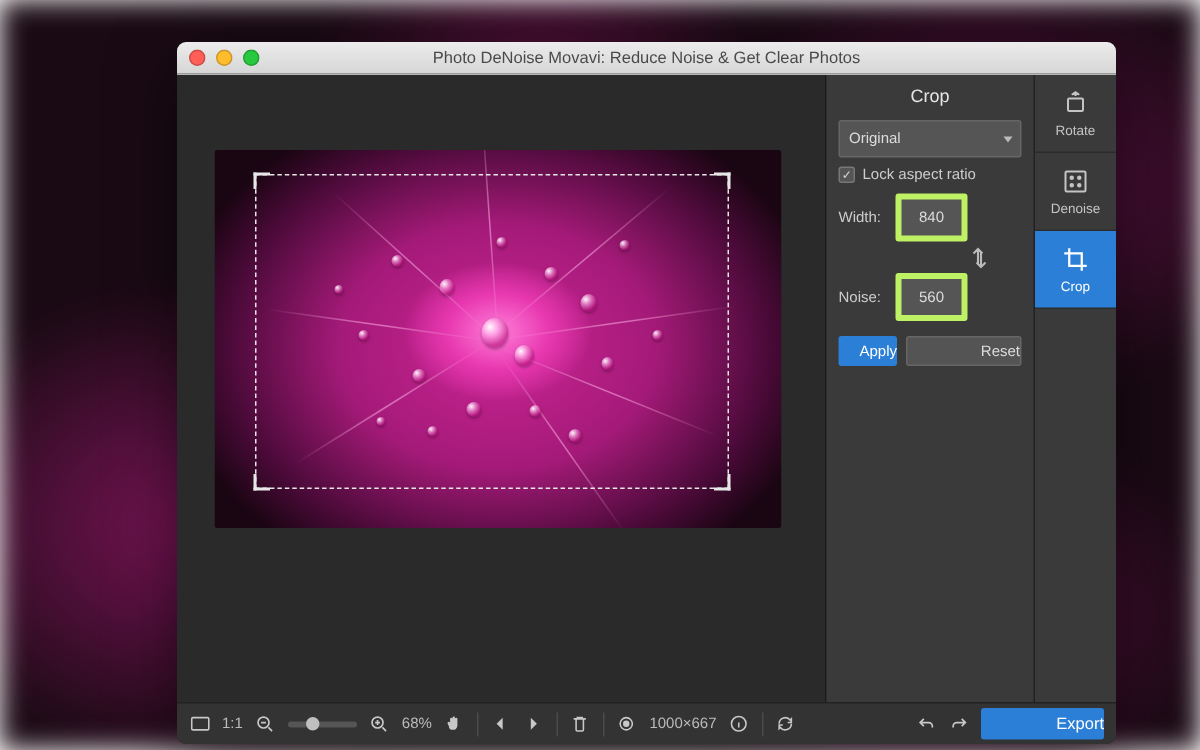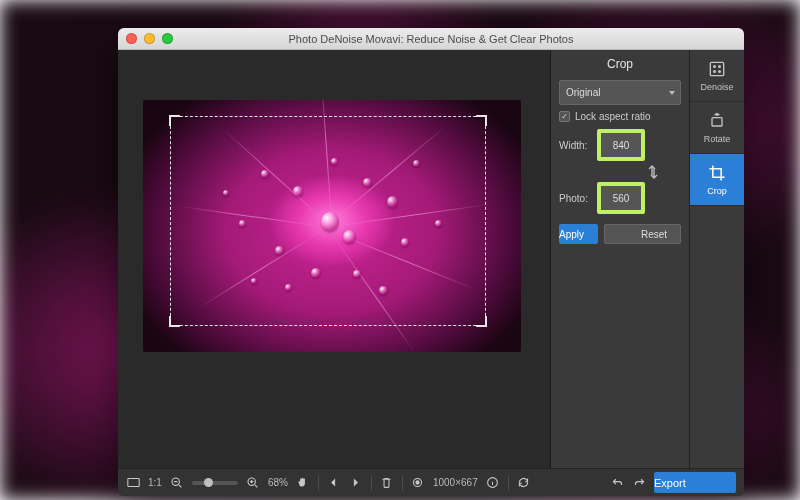--- a/index.html
+++ b/index.html
@@ -69,37 +69,37 @@
 .panel-title { text-align:center; font-size:12px; color:#e5e5e5; padding:7px 0 9px; }
 .dd { margin:0 8px 6px; height:25px; background:#555; border:1px solid #666; border-radius:2px; display:flex; align-items:center; padding:0 6px; font-size:10px; color:#ddd; position:relative; cursor:pointer; }
 .dd::after { content:""; position:absolute; right:5px; width:0;height:0;border-left:3px solid transparent;border-right:3px solid transparent;border-top:4px solid #bbb; }
 .chk-row { margin:0 8px 7px; display:flex; align-items:center; gap:5px; }
 .chk { width:11px; height:11px; background:#555; border:1px solid #777; border-radius:2px; display:flex; align-items:center; justify-content:center; font-size:8px; color:#d7d7d7; cursor:pointer; }
 .dim-grid { margin:0 8px 8px; display:grid; grid-template-columns:38px 48px 18px; row-gap:21px; align-items:center; }
 .dim-label{font-size:10px;color:#ccc}
 .dim-input{height:32px;background:#555;border:4px solid #bef264;border-radius:2px;color:#ddd;font-size:10px;text-align:center;display:flex;align-items:center;justify-content:center}
 .swap { grid-row:1/3; grid-column:3; width:16px; height:32px; display:flex; align-items:center; justify-content:center; font-size:10px; color:#bbb; cursor:pointer; }
 .btn-row { margin:2px 8px 0; display:flex; gap:6px; }
-.pbtn { flex:1; height:20px; border-radius:2px; font-size:10px; display:flex; align-items:center; justify-content:flex-start; cursor:pointer; }
+.pbtn { flex:1; height:20px; border-radius:2px; font-size:10px; display:flex; align-items:center; justify-content:flex-end; cursor:pointer; }
 .pbtn.primary { background:#2b7fd6; color:#fff; }
 .pbtn.secondary { background:#545454; color:#ddd; border:1px solid #666;padding-left:36px; }
 
 .toolstrip { width:54px; background:#3a3a3a; display:flex; flex-direction:column; }
 .tool { flex:0 0 52px; display:flex; flex-direction:column; align-items:center; justify-content:center; gap:3px; font-size:9px; color:#c4c4c4; cursor:pointer; border-bottom:1px solid #2c2c2c; }
 .tool.active { background:#2b7fd6; color:#fff; }
 .tool svg { width:20px; height:20px; }
 
 .bottombar { height:28px; background:#333; border-top:1px solid #222; display:flex; align-items:center; padding:0 8px; gap:8px; font-size:10px; color:#bbb; }
 .bb-ic { width:14px; height:14px; display:flex; align-items:center; justify-content:center; color:#c8c8c8; cursor:pointer; }
 .bb-ic svg{width:13px;height:13px}
 .zoom-slider { width:46px; height:4px; background:#555; border-radius:2px; position:relative; cursor:pointer; }
 .zoom-slider::after { content:""; position:absolute; left:12px; top:-3px; width:9px; height:9px; border-radius:50%; background:#bfbfbf; }
 .bb-sep { width:1px; height:16px; background:#4b4b4b; }
 .bb-spacer{flex:1}
-.export-btn { margin-left:auto; width:82px; height:21px; background:#2b7fd6; color:#fff; display:flex; align-items:center; justify-content:flex-start; border-radius:2px; font-size:11px; cursor:pointer; }
+.export-btn { margin-left:auto; width:82px; height:21px; background:#2b7fd6; color:#fff; display:flex; align-items:center; justify-content:flex-end; border-radius:2px; font-size:11px; cursor:pointer; }
 </style>
 </head>
 <body>
 
 <div class="backdrop"></div>
 
 <div class="window">
 
   <div class="titlebar">
     <div class="traffic">
@@ -165,53 +165,53 @@
       <div class="dim-grid">
         <span class="dim-label">Width:</span>
         <div class="dim-input">
             <span>840</span>
           </div>
         <div class="swap">
           <svg viewBox="0 0 16 16" fill="none" stroke="currentColor" stroke-width="1.4">
               <path d="M4 5l3-3 3 3M7 2v10M12 11l-3 3-3-3M9 14V4"></path>
             </svg>
         </div>
-        <span class="dim-label">Photo:</span>
+        <span class="dim-label">Noise:</span>
         <div class="dim-input">
             <span>560</span>
           </div>
       </div>
       <div class="btn-row">
         <div class="pbtn primary">
             <span>Apply</span>
           </div>
         <div class="pbtn secondary">
             <span>Reset</span>
           </div>
       </div>
     </div>
 
     <div class="toolstrip">
+      <div class="tool">
+        <svg viewBox="0 0 24 24" fill="none" stroke="currentColor" stroke-width="1.6">
+            <rect x="6" y="8" width="12" height="10" rx="1"></rect>
+            <path d="M12 3v3M9 5l3-2 3 2"></path>
+          </svg>
+        <span>Rotate</span>
+      </div>
       <div class="tool">
         <svg viewBox="0 0 24 24" fill="none" stroke="currentColor" stroke-width="1.6">
             <rect x="4" y="4" width="16" height="16" rx="1"></rect>
             <circle cx="9" cy="9" r="1" fill="currentColor"></circle>
             <circle cx="15" cy="9" r="1" fill="currentColor"></circle>
             <circle cx="9" cy="15" r="1" fill="currentColor"></circle>
             <circle cx="15" cy="15" r="1" fill="currentColor"></circle>
           </svg>
         <span>Denoise</span>
       </div>
-      <div class="tool">
-        <svg viewBox="0 0 24 24" fill="none" stroke="currentColor" stroke-width="1.6">
-            <rect x="6" y="8" width="12" height="10" rx="1"></rect>
-            <path d="M12 3v3M9 5l3-2 3 2"></path>
-          </svg>
-        <span>Rotate</span>
-      </div>
       <div class="tool active">
         <svg viewBox="0 0 24 24" fill="none" stroke="currentColor" stroke-width="1.8">
             <path d="M7 3v14h14M3 7h14v14"></path>
           </svg>
         <span>Crop</span>
       </div>
     </div>
 
   </div>
 

